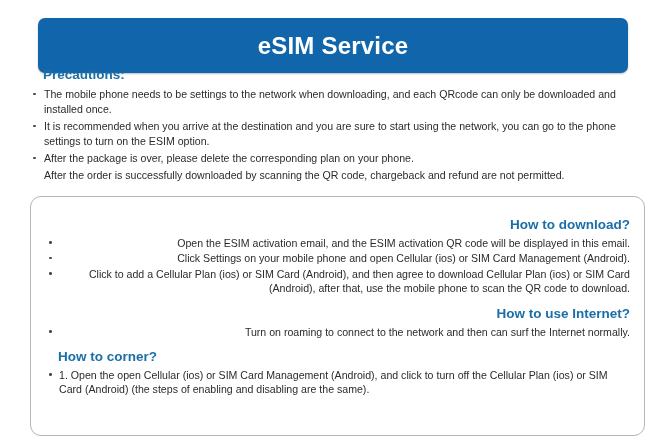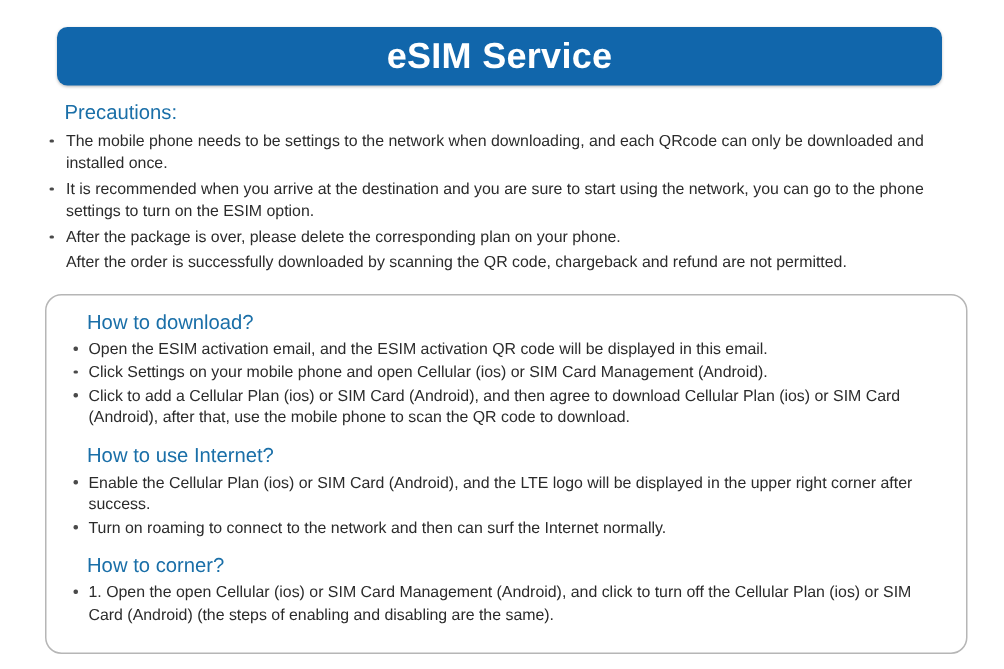--- a/index.html
+++ b/index.html
@@ -15,21 +15,21 @@
     overflow: hidden;
     position: relative;
   }
 
   
   .banner {
     position: absolute;
     left: 38px;
     top: 18px;
     width: 590px;
-    height: 39px;
+    height: 55px;
     background: #1166ab;
     border-radius: 7px;
     display: flex;
     align-items: center;
     justify-content: center;
     box-shadow: 0 1px 2px rgba(0,0,0,0.25);
   }
   .banner-title {
     color: #ffffff;
     font-size: 24px;
@@ -40,21 +40,21 @@
 
   
   .precautions {
     position: absolute;
     left: 28px;
     top: 66px;
     width: 625px;
   }
   .section-head {
     color: #1a6fa8;
-    font-weight: normal;
+    font-weight: bold;
     font-size: 13.5px;
     margin: 0 0 3px 15px;
     line-height: 1.3;
   }
   ul.bullets {
     list-style: none;
     margin: 0;
     padding: 0;
   }
   ul.bullets li {
@@ -102,22 +102,22 @@
   }
   .panel ul.bullets li {
     padding-left: 14px;
     margin-bottom: 1px;
     line-height: 1.38;
   }
   .panel ul.bullets li.bulleted::before {
     left: 4px;
     top: 5.5px;
   }
-  .group-download  { margin-top: 1px; }
-  .group-internet  { margin-top: 9px; }
+  .group-download  { margin-top: 11px; text-align: right; }
+  .group-internet  { margin-top: 9px; text-align: right; }
   .group-close     { margin-top: 9px; }
 </style>
 </head>
 <body>
 
 <div class="banner">
   <div class="banner-title">eSIM Service</div>
 </div>
 
 <div class="precautions">
@@ -136,21 +136,20 @@
         <div class="section-head">How to download?</div>
         <ul class="bullets">
           <li class="bulleted">Open the ESIM activation email, and the ESIM activation QR code will be displayed in this email.</li>
           <li class="bulleted">Click Settings on your mobile phone and open Cellular (ios) or SIM Card Management (Android).</li>
           <li class="bulleted">Click to add a Cellular Plan (ios) or SIM Card (Android), and then agree to download Cellular Plan (ios) or SIM Card (Android), after that, use the mobile phone to scan the QR code to download.</li>
         </ul>
       </div>
       <div class="group group-internet">
         <div class="section-head">How to use Internet?</div>
         <ul class="bullets">
-          <li class="bulleted">Enable the Cellular Plan (ios) or SIM Card (Android), and the LTE logo will be displayed in the upper right corner after success.</li>
           <li class="bulleted">Turn on roaming to connect to the network and then can surf the Internet normally.</li>
         </ul>
       </div>
       <div class="group group-close">
         <div class="section-head">How to corner?</div>
         <ul class="bullets">
           <li class="bulleted">1. Open the open Cellular (ios) or SIM Card Management (Android), and click to turn off the Cellular Plan (ios) or SIM Card (Android) (the steps of enabling and disabling are the same).</li>
         </ul>
       </div>
     </div>

